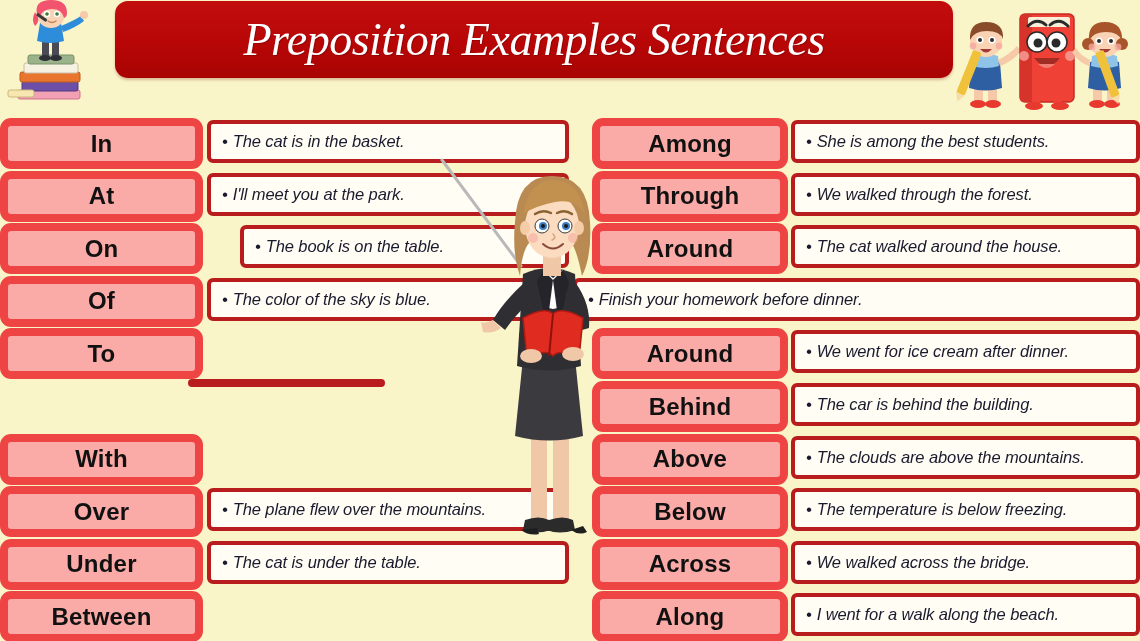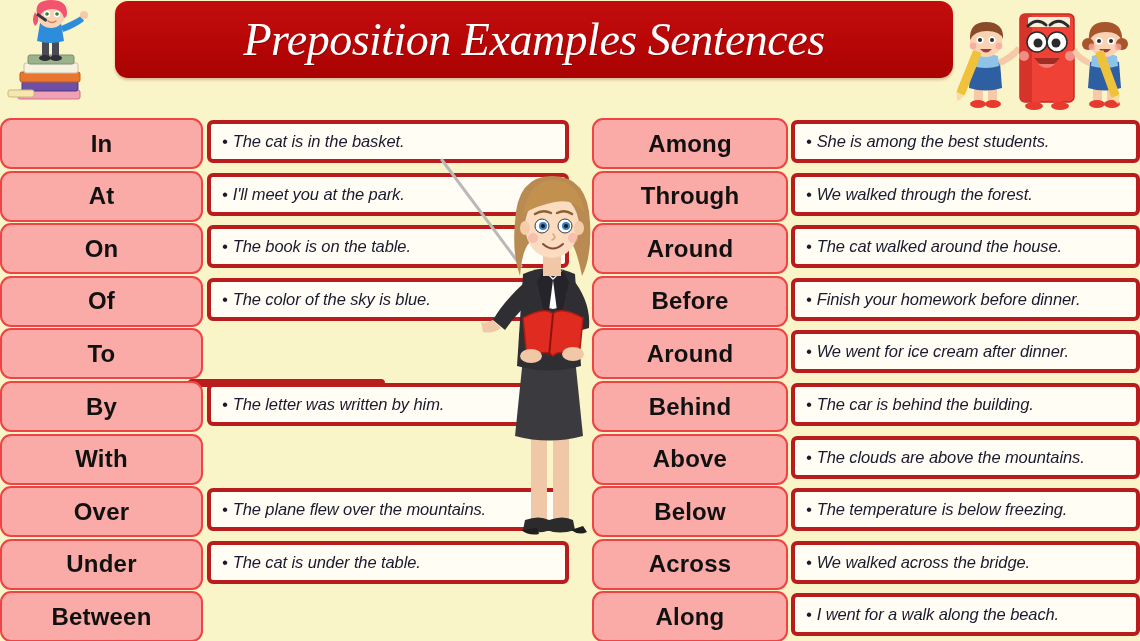--- a/index.html
+++ b/index.html
@@ -90,21 +90,21 @@
     left: 0;
     width: 570px;
     height: 47px;
     display: flex;
     align-items: stretch;
   }
 
   .prep-chip {
     flex: 0 0 auto;
     background: #fbaba7;
-    border: 2px solid #ef4444;
+    border: 8px solid #ef4444;
     border-radius: 11px;
     display: flex;
     align-items: center;
     justify-content: center;
     height: 51px;
   }
   .column.left  .prep-chip { width: 203px; margin-left: 0px; }
   .column.right .prep-chip { width: 196px; margin-left: 22px; }
 
   .prep-label {
@@ -288,21 +288,21 @@
         </div>
       </div>
       <div class="row" style="top: 58.6px;">
         <div class="prep-chip">
           <span class="prep-label">At</span>
         </div>
         <div class="example-box">
           <span class="example-text"><span class="bullet">•</span><span>I'll meet you at the park.</span></span>
         </div>
       </div>
-      <div class="row" style="top: 111.2px;">
+      <div class="row" style="top: 111.2px; gap: 33px;">
         <div class="prep-chip">
           <span class="prep-label">On</span>
         </div>
         <div class="example-box">
           <span class="example-text"><span class="bullet">•</span><span>The book is on the table.</span></span>
         </div>
       </div>
       <div class="row" style="top: 163.8px;">
         <div class="prep-chip">
           <span class="prep-label">Of</span>
@@ -310,28 +310,20 @@
         <div class="example-box">
           <span class="example-text"><span class="bullet">•</span><span>The color of the sky is blue.</span></span>
         </div>
       </div>
       <div class="row" style="top: 216.4px; flex-direction: column;">
         <div class="prep-chip">
           <span class="prep-label">To</span>
         </div>
         <div class="example-box">
           <span class="example-text"><span class="bullet">•</span><span>I am going to the store.</span></span>
-        </div>
-      </div>
-      <div class="row" style="top: 269px;">
-        <div class="prep-chip">
-          <span class="prep-label">By</span>
-        </div>
-        <div class="example-box">
-          <span class="example-text"><span class="bullet">•</span><span>The letter was written by him.</span></span>
         </div>
       </div>
       <div class="row" style="top: 321.6px;">
         <div class="prep-chip">
           <span class="prep-label">With</span>
         </div>
       </div>
       <div class="row" style="top: 374.2px;">
         <div class="prep-chip">
           <span class="prep-label">Over</span>
@@ -373,23 +365,20 @@
       </div>
       <div class="row" style="top: 111.2px;">
         <div class="prep-chip">
           <span class="prep-label">Around</span>
         </div>
         <div class="example-box">
           <span class="example-text"><span class="bullet">•</span><span>The cat walked around the house.</span></span>
         </div>
       </div>
       <div class="row" style="top: 163.8px;">
-        <div class="prep-chip">
-          <span class="prep-label">Before</span>
-        </div>
         <div class="example-box">
           <span class="example-text"><span class="bullet">•</span><span>Finish your homework before dinner.</span></span>
         </div>
       </div>
       <div class="row" style="top: 216.4px;">
         <div class="prep-chip">
           <span class="prep-label">Around</span>
         </div>
         <div class="example-box">
           <span class="example-text"><span class="bullet">•</span><span>We went for ice cream after dinner.</span></span>

